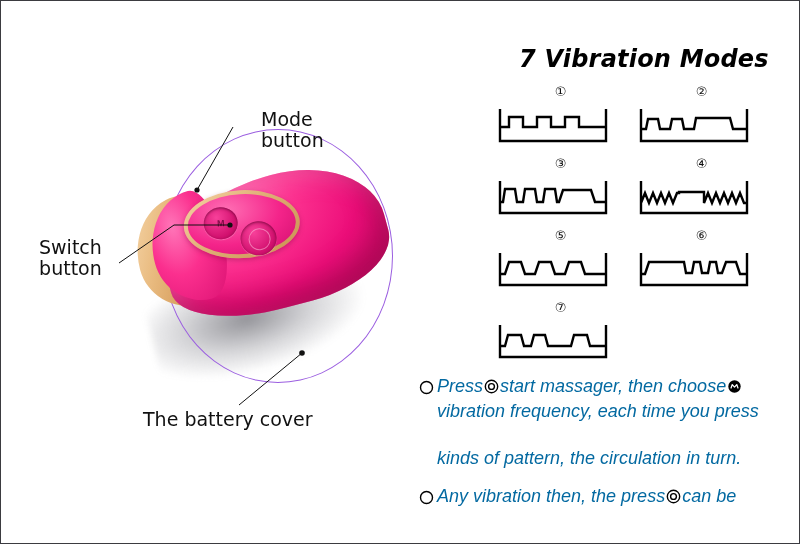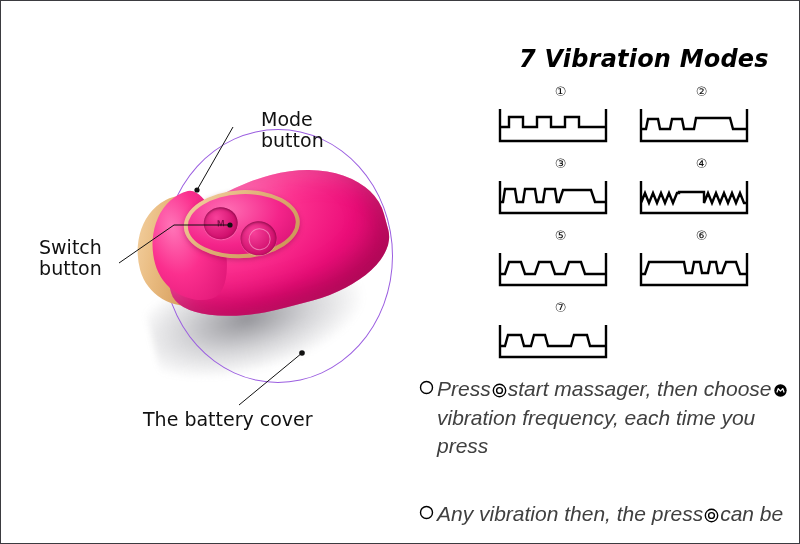--- a/index.html
+++ b/index.html
@@ -124,21 +124,21 @@
     position:absolute;left:8px;top:362px;width:378px;
   }
   .instr{
     display:flex;align-items:flex-start;margin-bottom:14px;
   }
   .bullet{
     flex:0 0 auto;margin-right:3px;margin-top:5px;
   }
   .instr-text{
     font-family:"Liberation Sans", sans-serif;
-    font-size:21px;line-height:1.30;color:#404040;
+    font-size:18px;line-height:1.30;color:#0369a1;
   }
   .inline-icon{
     display:inline-block;vertical-align:-2px;margin:0 1px;
   }
 </style>
 </head>
 <body>
 
 <div id="page">
 
@@ -260,20 +260,21 @@
             <svg width="15" height="15" viewBox="0 0 16 16" xmlns="http://www.w3.org/2000/svg">
               <circle cx="8" cy="8" r="6.6" fill="none" stroke="#000" stroke-width="1.5"></circle>
               <circle cx="8" cy="8" r="3.1" fill="none" stroke="#000" stroke-width="1.5"></circle>
             </svg></span><span>start massager, then choose</span><span class="inline-icon">
             <svg width="15" height="15" viewBox="0 0 16 16" xmlns="http://www.w3.org/2000/svg">
               <circle cx="8" cy="8" r="6.6" fill="#000"></circle>
               <path d="M4.3,9.6 L5.6,5.9 L8,8.6 L10.4,5.9 L11.7,9.6" fill="none" stroke="#fff" stroke-width="1.3" stroke-linejoin="round" stroke-linecap="round"></path>
             </svg></span><br>
           <span>vibration frequency, each time you press</span><br>
           <br>
+          <span>kinds of pattern, the circulation in turn.</span>
         </span>
       </div>
 
       <div class="instr">
         <span class="bullet">
           <svg width="15" height="15" viewBox="0 0 15 15" xmlns="http://www.w3.org/2000/svg">
             <circle cx="7.5" cy="7.5" r="6" fill="none" stroke="#000" stroke-width="1.4"></circle>
           </svg>
         </span>
         <span class="instr-text">

